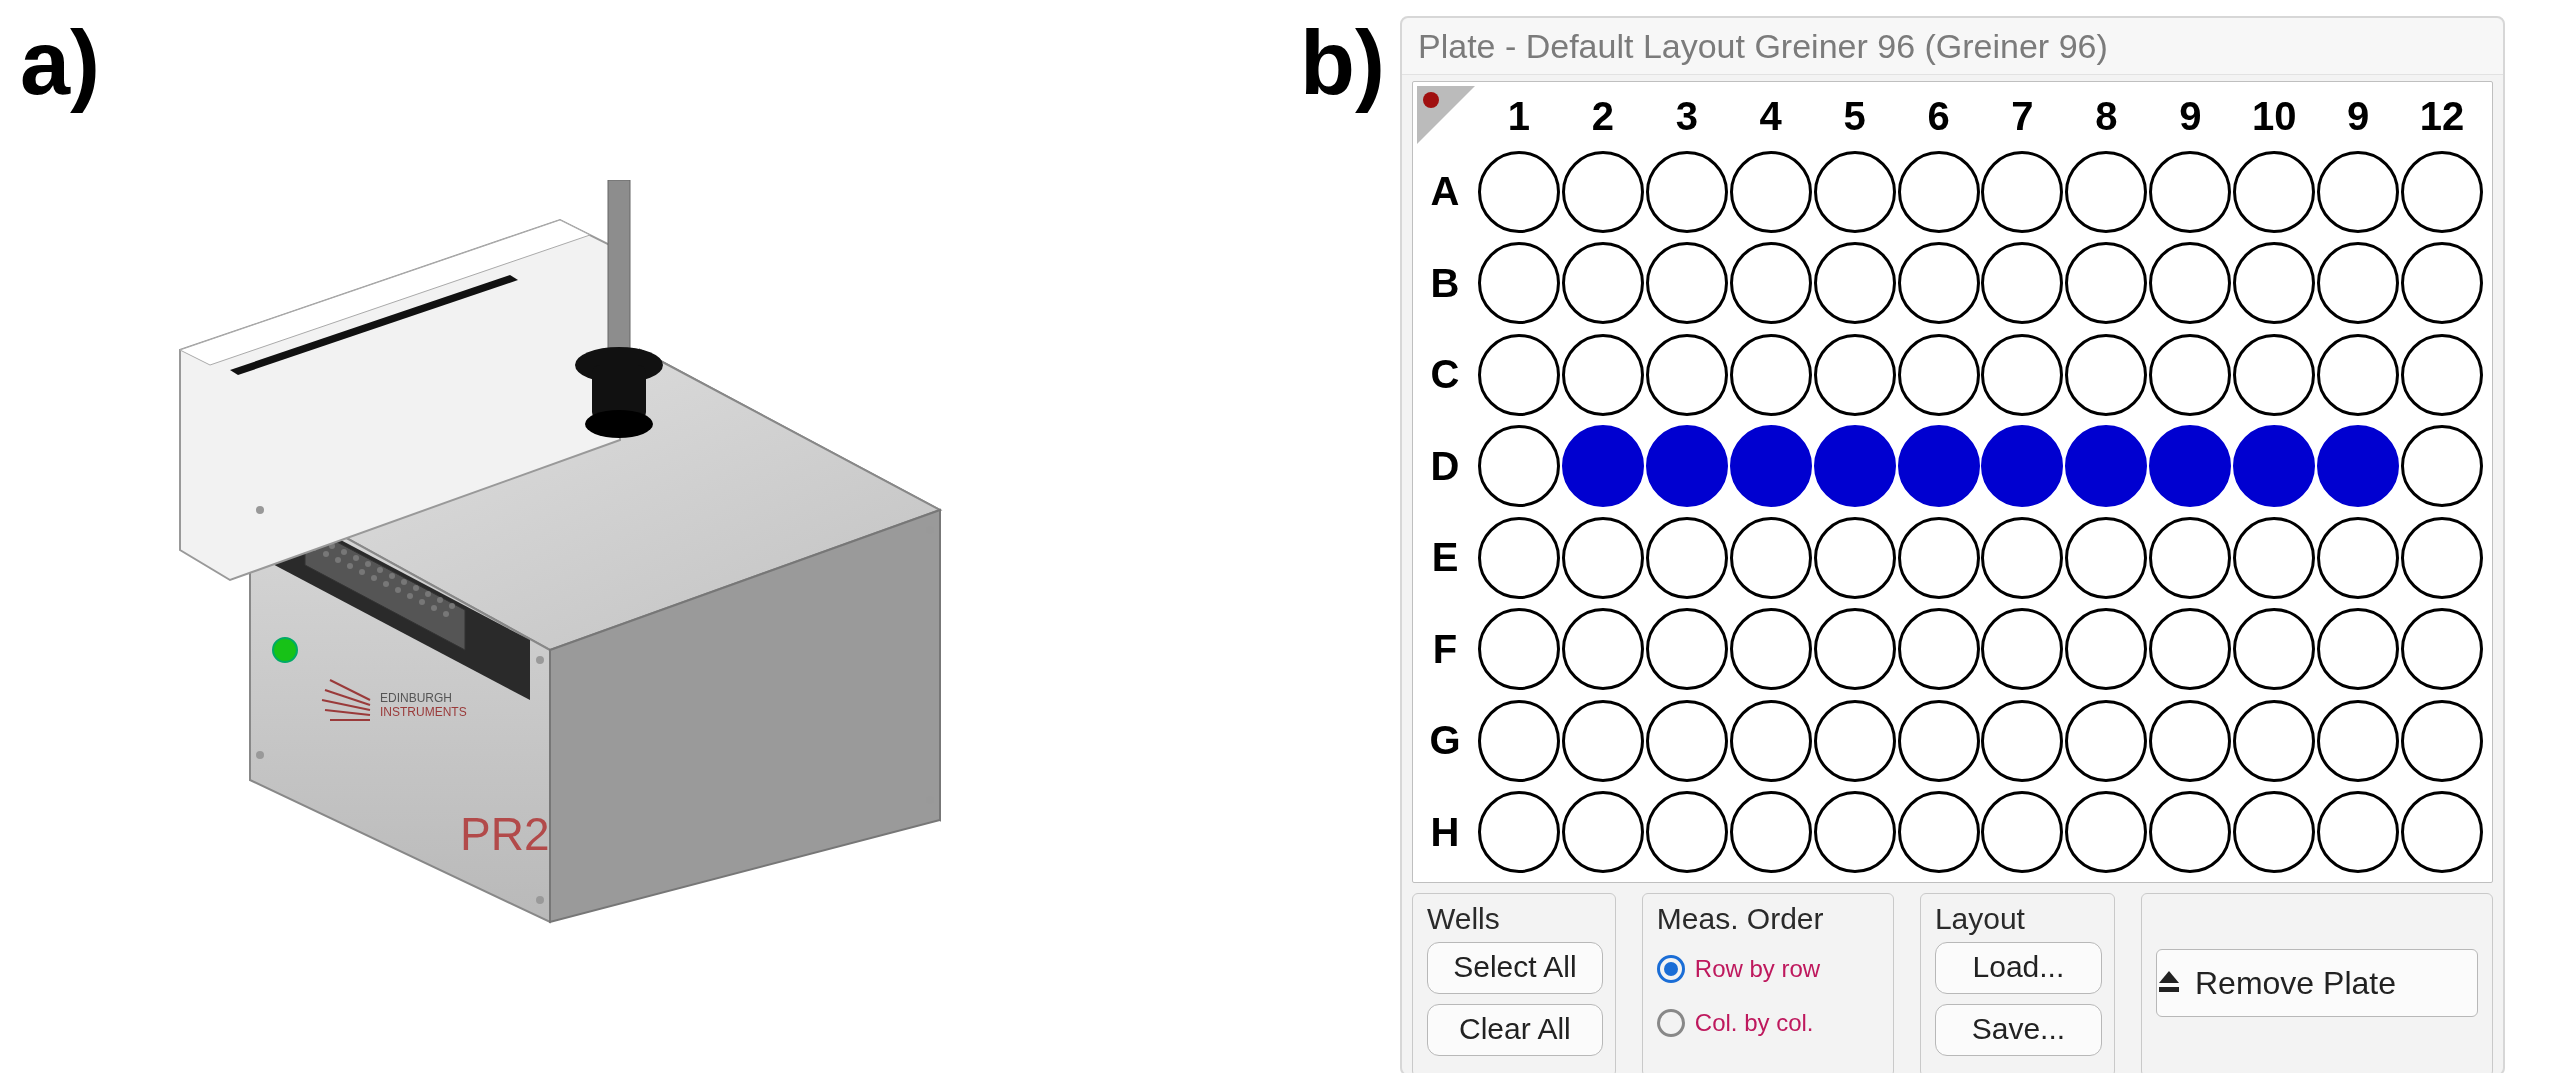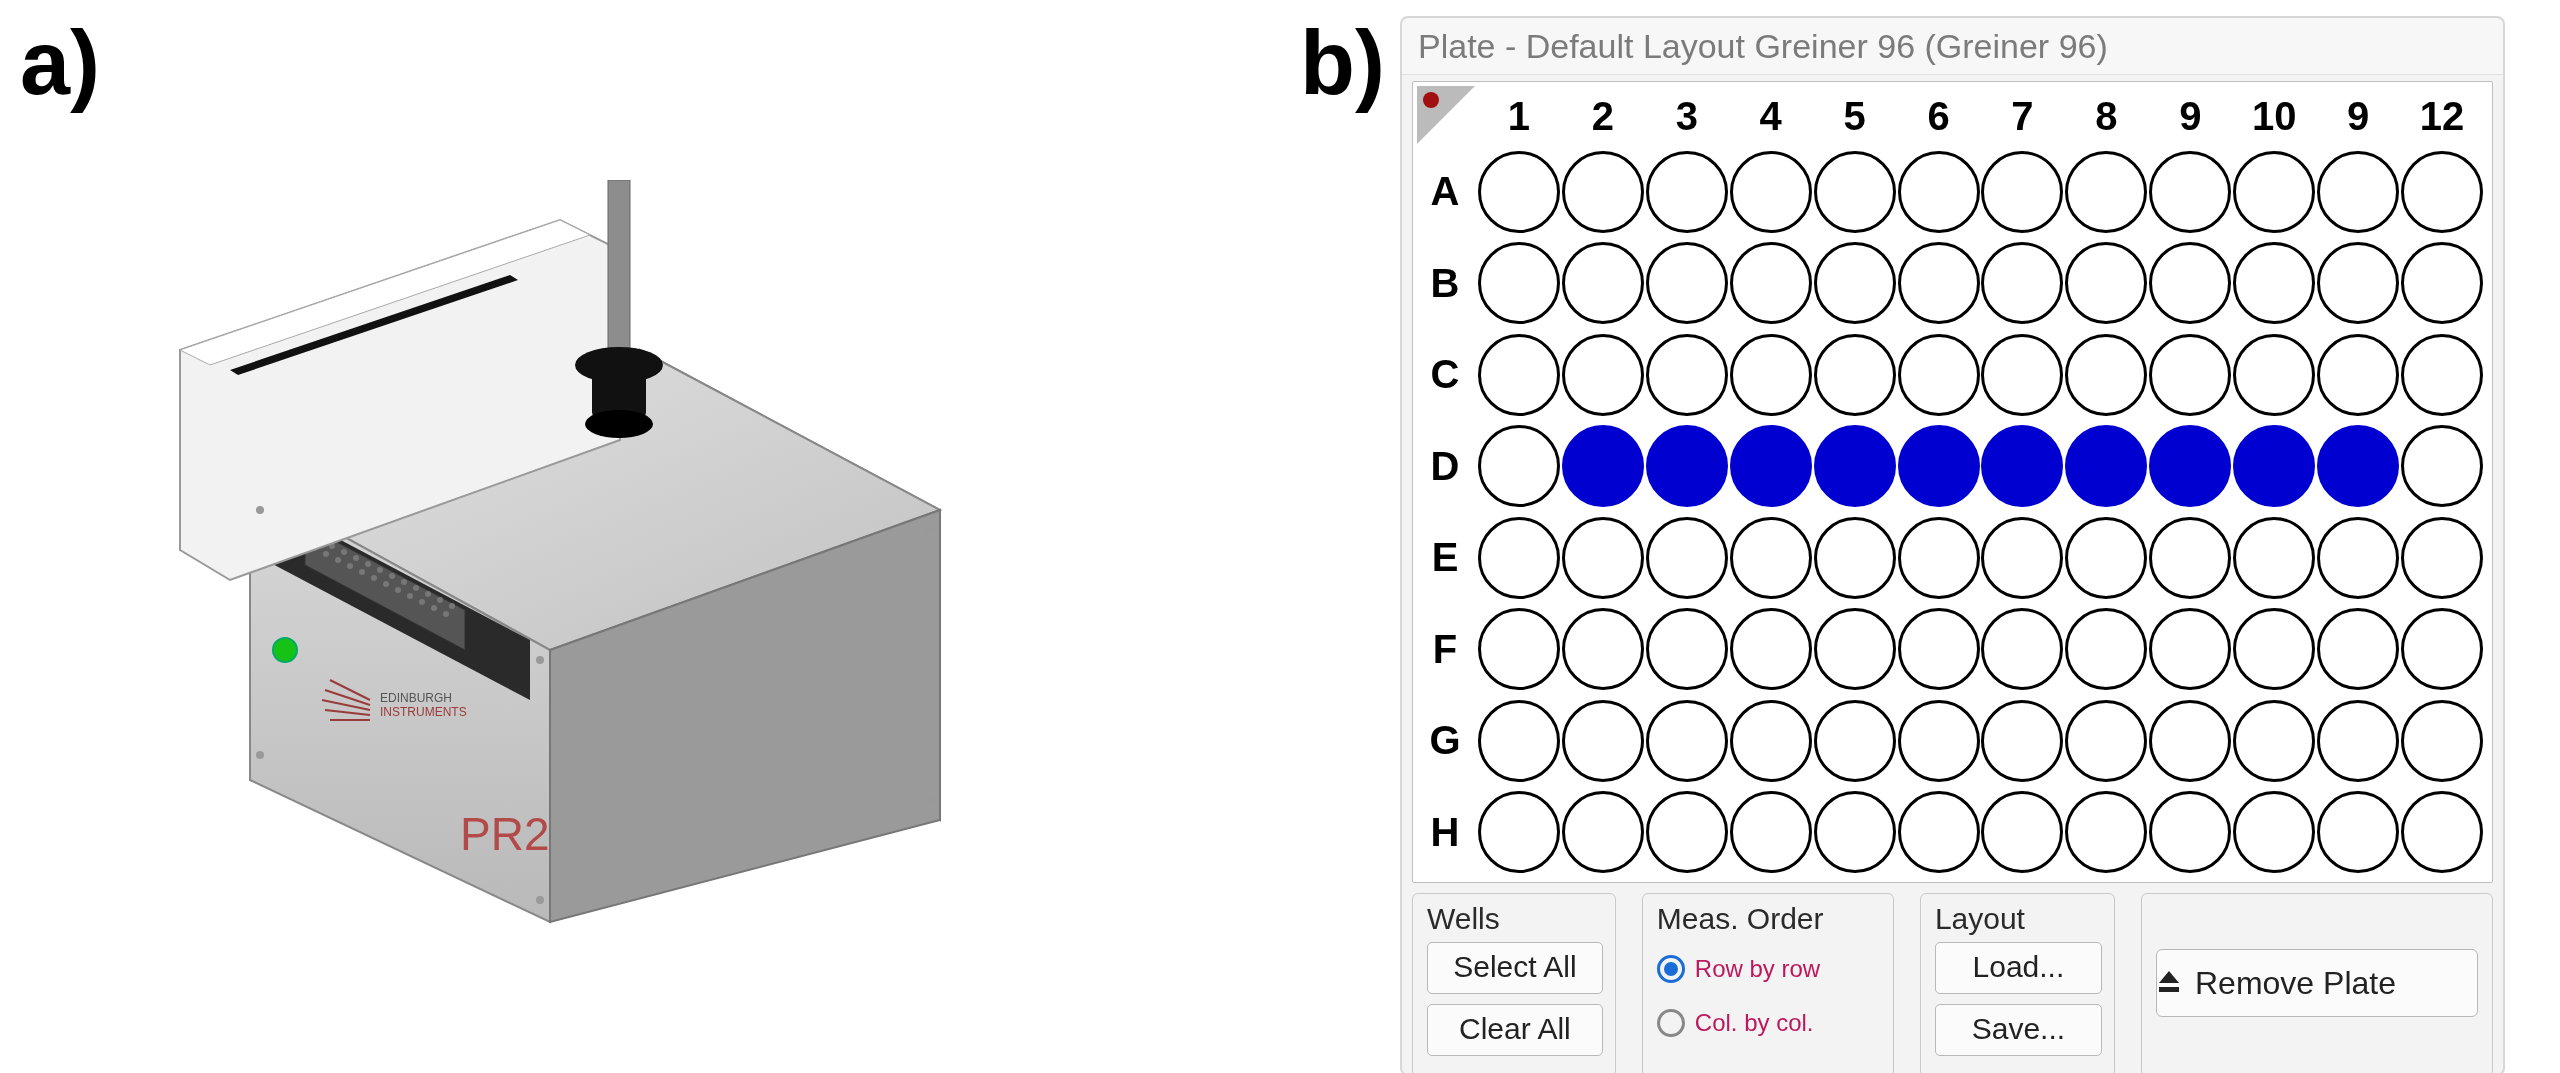--- a/index.html
+++ b/index.html
@@ -131,21 +131,21 @@
     color: #2a2a2a;
     margin-bottom: 6px;
   }
   .btn {
     display:block;
     width: 100%;
     height: 50px;
     margin-bottom: 10px;
     background: #fbfbfb;
     border: 1px solid #b8b8b8;
-    border-radius: 5px;
+    border-radius: 12px;
     font-size: 30px;
     color: #222;
     text-align: center;
     line-height: 48px;
     cursor: pointer;
   }
   .btn:last-child { margin-bottom: 8px; }
   .radio {
     display:flex;
     align-items:center;

